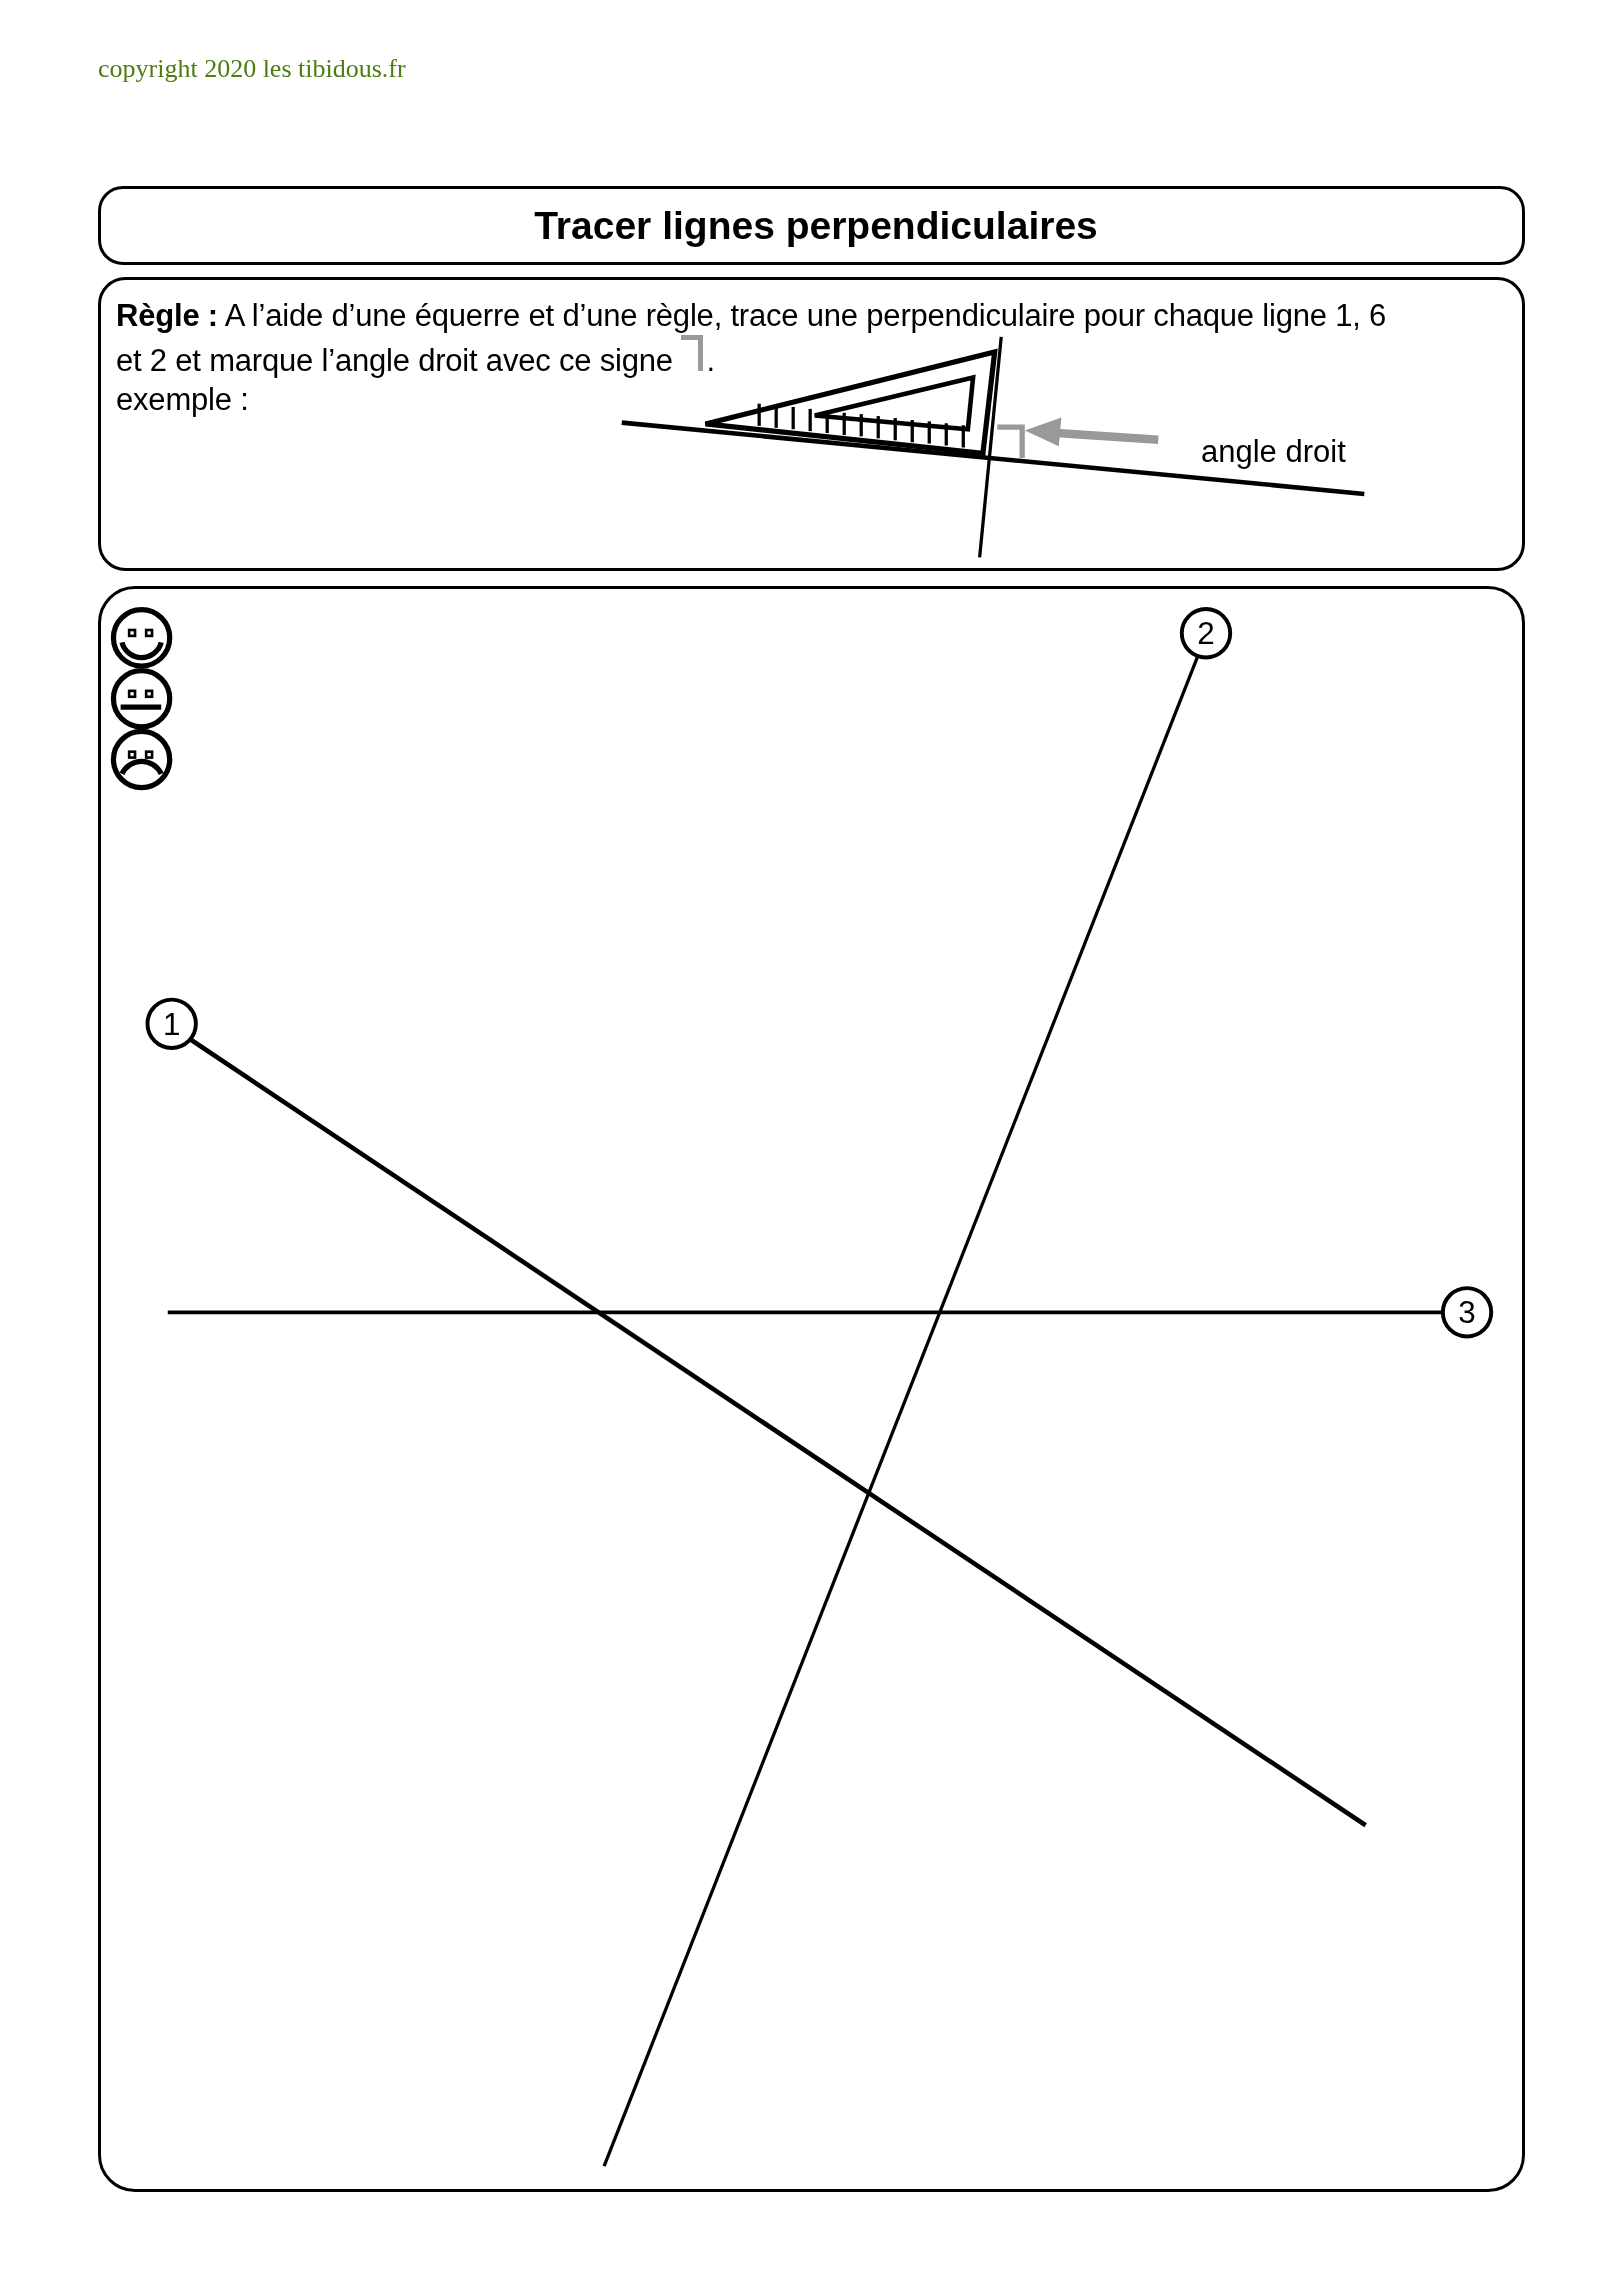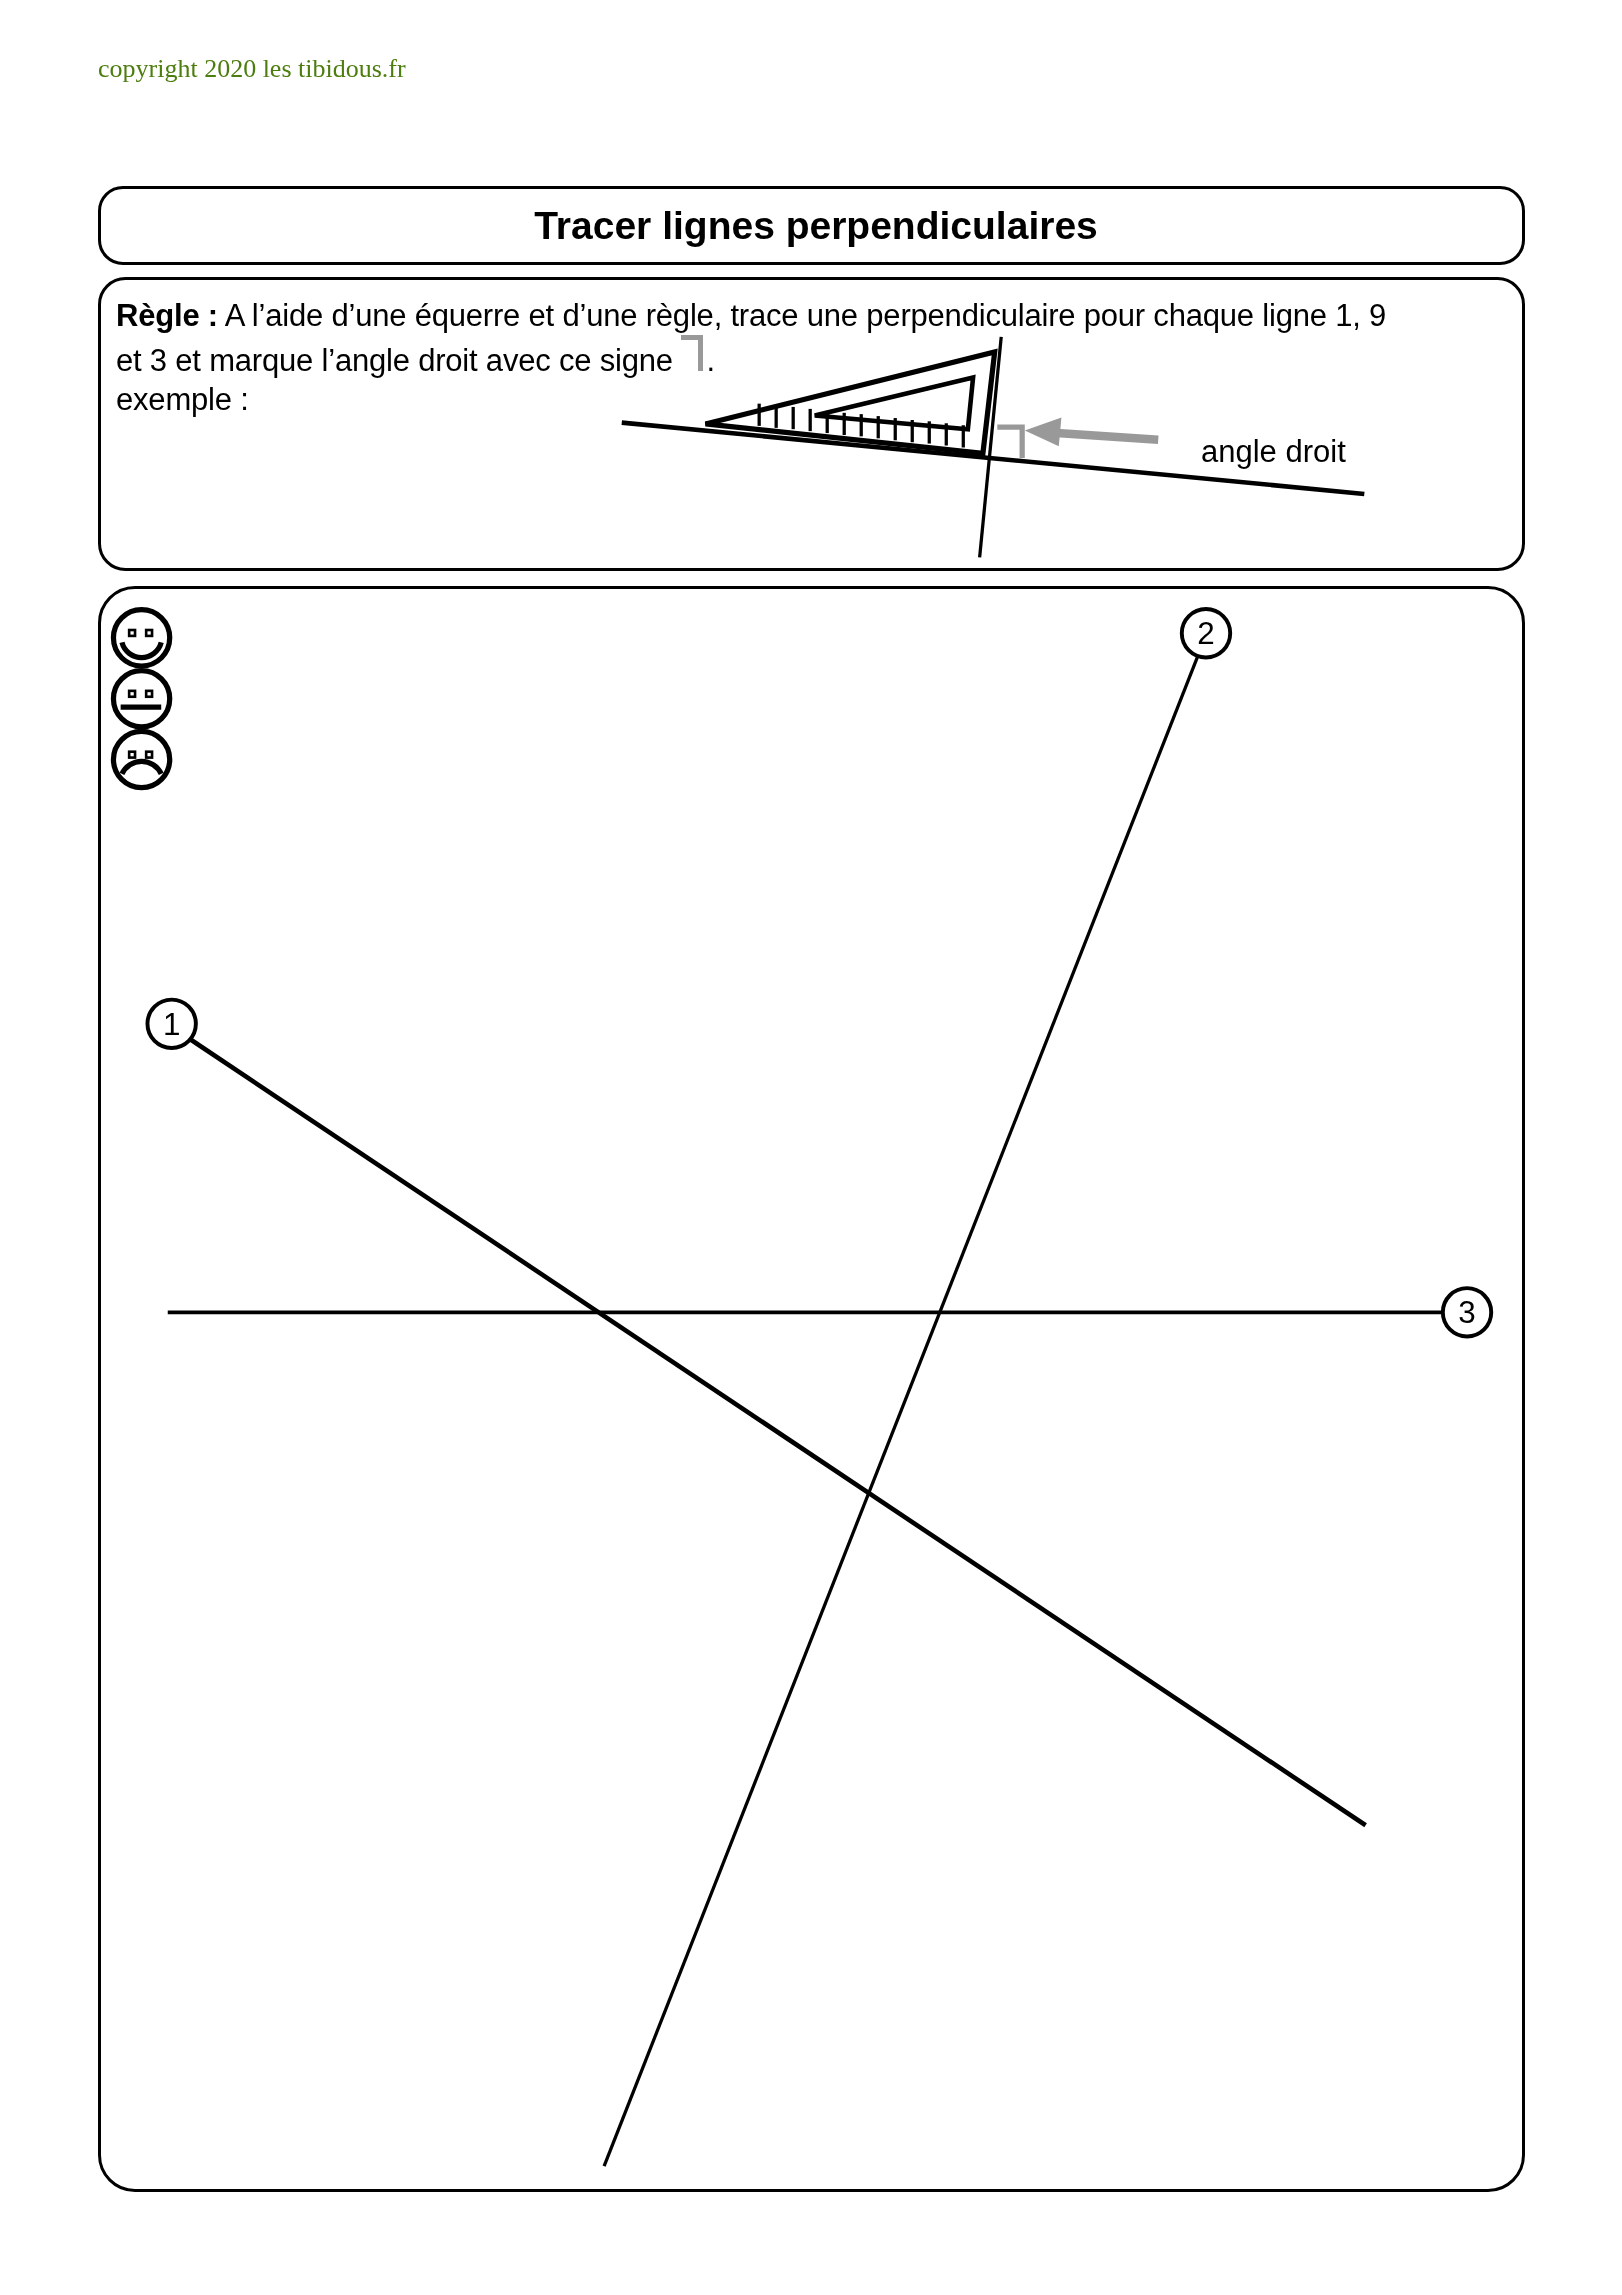--- a/index.html
+++ b/index.html
@@ -60,22 +60,22 @@
   <div class="copyright">copyright 2020 les tibidous.fr</div>
 
 
   <div class="box title-box">
     <span class="worksheet-title">Tracer lignes perpendiculaires</span>
   </div>
 
   <div class="box rule-box"></div>
 
   <div class="rule-text">
-    <div class="rule-line"><span class="rule-bold">Règle :</span> <span>A l’aide d’une équerre et d’une règle, trace une perpendiculaire pour chaque ligne 1, 9</span></div>
-    <div class="rule-line"><span>et 3 et marque l’angle droit avec ce signe</span><span class="right-angle-sign"></span><span>.</span></div>
+    <div class="rule-line"><span class="rule-bold">Règle :</span> <span>A l’aide d’une équerre et d’une règle, trace une perpendiculaire pour chaque ligne 1, 6</span></div>
+    <div class="rule-line"><span>et 2 et marque l’angle droit avec ce signe</span><span class="right-angle-sign"></span><span>.</span></div>
     <div class="rule-line">exemple :</div>
   </div>
 
   <span class="angle-label">angle droit</span>
 
   <div class="box main-box"></div>
 
   <svg class="line-art" viewBox="0 0 2480 3508">
 
     <g>

